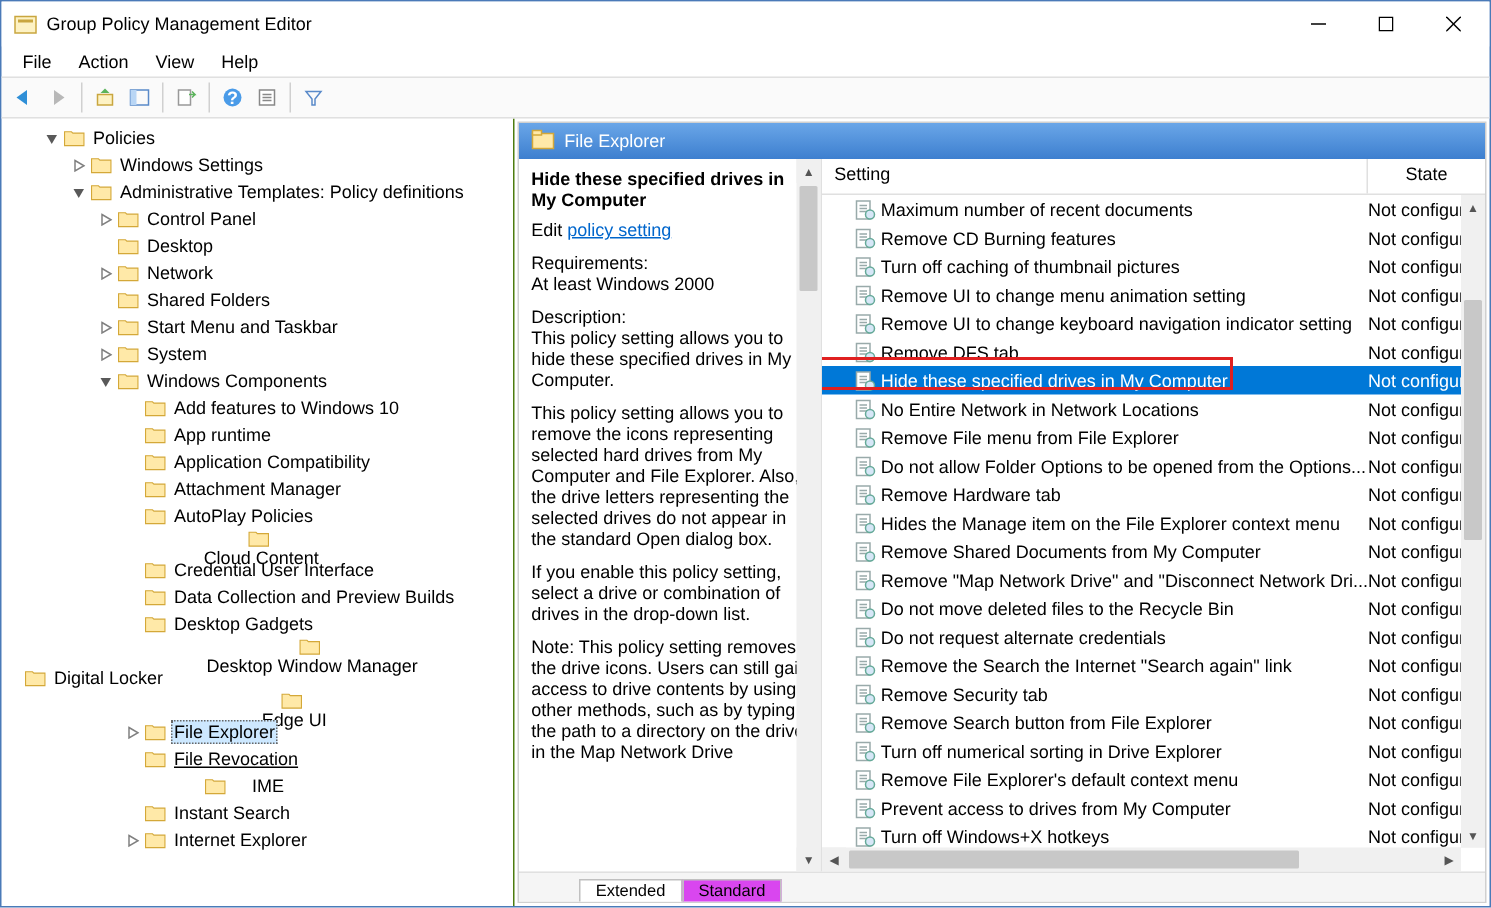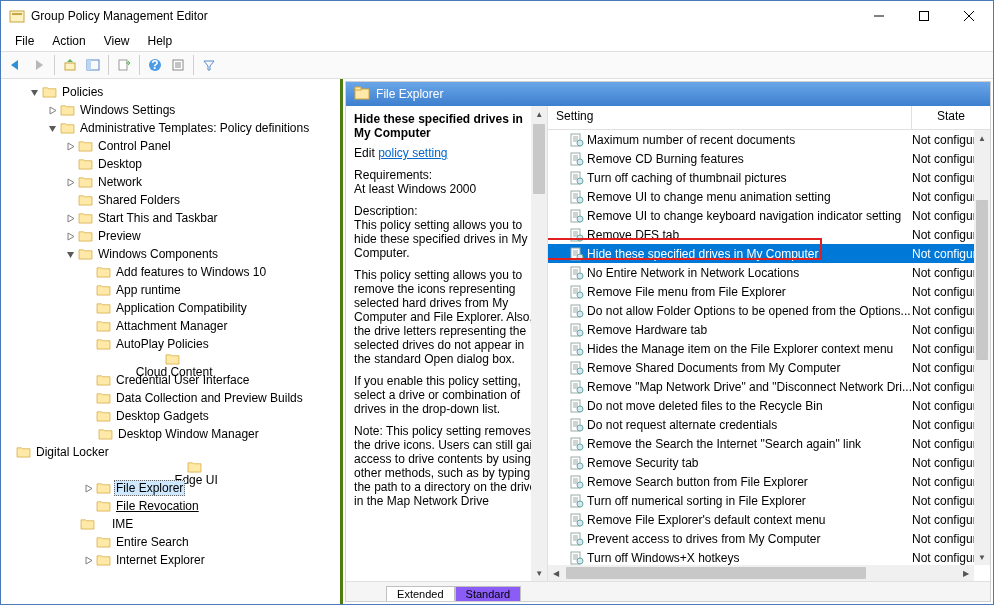--- a/index.html
+++ b/index.html
@@ -8,21 +8,21 @@
 .titlebar .icon { width: 16px; height: 16px; margin-right: 6px; }
 .titlebar .title { flex: 1; }
 .titlebar .btns { display: flex; }
 .titlebar .btns div { width: 45px; height: 28px; display: flex; align-items: center; justify-content: center; color: #000; }
 .menubar { height: 20px; display: flex; align-items: center; padding: 0 6px; gap: 2px; }
 .menubar span { padding: 1px 8px; }
 .toolbar { height: 28px; border-top: 1px solid #e0e0e0; border-bottom: 1px solid #e0e0e0; display: flex; align-items: center; padding: 0 4px; gap: 1px; background: #fafafa; }
 .toolbar .tb { width: 22px; height: 22px; display: flex; align-items: center; justify-content: center; border: 1px solid transparent; }
 .toolbar .sep { width: 1px; height: 20px; background: #d0d0d0; margin: 0 3px; }
 .main { flex: 1; display: flex; overflow: hidden; }
-.tree { width: 381px; border-right: 3px solid #4d7c0f; overflow: hidden; padding: 4px 0; position: relative; }
+.tree { width: 381px; border-right: 1px solid #4d7c0f; overflow: hidden; padding: 4px 0; position: relative; }
 .tree-inner { position: absolute; left: 0; top: 4px; white-space: nowrap; }
 .tn { display: flex; align-items: center; height: 18px; padding-right: 4px; }
 .tn .tw { width: 14px; display: flex; justify-content: center; color: #666; font-size: 9px; }
 .tn .fi { width: 16px; height: 14px; margin-right: 3px; display: flex; align-items: center; justify-content: center; }
 .tn .lbl { padding: 0 2px; }
 .tn.sel .lbl { background: #cde8ff; border: 1px dotted #666; padding: 0 1px; }
 .panel { flex: 1; display: flex; flex-direction: column; border: 1px solid #d0d0d0; margin: 2px; }
 .panel-hdr { background: linear-gradient(#6aa6e8, #3d7fcf); color: #fff; height: 24px; display: flex; align-items: center; padding: 0 8px; gap: 6px; }
 .panel-body { flex: 1; display: flex; overflow: hidden; }
 .desc { width: 202px; border-right: 1px solid #e0e0e0; padding: 6px 8px; font-size: 12px; overflow: hidden; position: relative; }
@@ -35,21 +35,21 @@
 .col-set { flex: 1; }
 .col-state { width: 78px; text-align: center; border-right: none !important; }
 .list-body { flex: 1; overflow: hidden; position: relative; }
 .row { display: flex; align-items: center; height: 19px; padding-left: 20px; }
 .row .ri { width: 17px; height: 14px; display: flex; align-items: center; justify-content: center; margin-right: 2px; }
 .row .rl { flex: 1; white-space: nowrap; overflow: hidden; text-overflow: ellipsis; }
 .row .rs { width: 78px; white-space: nowrap; overflow: hidden; }
 .row.sel { background: #0078d7; color: #fff; }
 .tabs { height: 20px; display: flex; align-items: flex-end; padding-left: 40px; background: #f5f5f5; border-top: 1px solid #e0e0e0; }
 .tabs .tab { padding: 1px 10px; border: 1px solid #c0c0c0; border-bottom: none; background: #fff; font-size: 11px; position: relative; }
-.tabs .tab.inactive { background: #8b5cf6; }
+.tabs .tab.inactive { background: #d946ef; }
 .scrollbar-v { position: absolute; right: 0; top: 0; bottom: 0; width: 16px; background: #f0f0f0; }
 .scroll-btn { width: 16px; height: 16px; background: #f0f0f0; display: flex; align-items: center; justify-content: center; font-size: 8px; color: #555; }
 .scroll-thumb { position: absolute; left: 2px; right: 2px; background: #c8c8c8; border-radius: 1px; }
 .scrollbar-h { position: absolute; left: 0; right: 16px; bottom: 0; height: 16px; background: #f0f0f0; }
 .scrollbar-h .scroll-btn { display: inline-flex; }
 .folder-svg { width: 15px; height: 12px; }
 .callout { position: absolute; border: 2px solid #e02020; pointer-events: none; z-index: 10; }
 </style>
 </head>
 <body>
@@ -234,34 +234,34 @@
           <span class="tw">
             <svg width="9" height="9">
               <path d="M2 1 L8 4.5 L2 8 Z" fill="none" stroke="#808080"></path>
             </svg>
           </span>
           <span class="fi">
             <svg class="folder-svg" viewBox="0 0 16 13">
               <path d="M1 2 L6 2 L7 3 L15 3 L15 12 L1 12 Z" fill="#ffe9a8" stroke="#d4a838" stroke-width="0.8"></path>
             </svg>
           </span>
-          <span class="lbl">Start This and Taskbar</span>
+          <span class="lbl">Start Menu and Taskbar</span>
         </div>
         <div class="tn" style="padding-left: 62px;">
           <span class="tw">
             <svg width="9" height="9">
               <path d="M2 1 L8 4.5 L2 8 Z" fill="none" stroke="#808080"></path>
             </svg>
           </span>
           <span class="fi">
             <svg class="folder-svg" viewBox="0 0 16 13">
               <path d="M1 2 L6 2 L7 3 L15 3 L15 12 L1 12 Z" fill="#ffe9a8" stroke="#d4a838" stroke-width="0.8"></path>
             </svg>
           </span>
-          <span class="lbl">Preview</span>
+          <span class="lbl">System</span>
         </div>
         <div class="tn" style="padding-left: 62px;">
           <span class="tw">
             <svg width="9" height="9">
               <path d="M1 2 L8 2 L4.5 8 Z" fill="#595959"></path>
             </svg>
           </span>
           <span class="fi">
             <svg class="folder-svg" viewBox="0 0 16 13">
               <path d="M1 2 L6 2 L7 3 L15 3 L15 12 L1 12 Z" fill="#ffe9a8" stroke="#d4a838" stroke-width="0.8"></path>
@@ -343,21 +343,21 @@
         </div>
         <div class="tn" style="padding-left: 80px;">
           <span class="tw"></span>
           <span class="fi">
             <svg class="folder-svg" viewBox="0 0 16 13">
               <path d="M1 2 L6 2 L7 3 L15 3 L15 12 L1 12 Z" fill="#ffe9a8" stroke="#d4a838" stroke-width="0.8"></path>
             </svg>
           </span>
           <span class="lbl">Desktop Gadgets</span>
         </div>
-        <div class="tn" style="padding-left: 82px;">
+        <div class="tn" style="padding-left: 104px; flex-direction: column;">
           <span class="tw"></span>
           <span class="fi">
             <svg class="folder-svg" viewBox="0 0 16 13">
               <path d="M1 2 L6 2 L7 3 L15 3 L15 12 L1 12 Z" fill="#ffe9a8" stroke="#d4a838" stroke-width="0.8"></path>
             </svg>
           </span>
           <span class="lbl">Desktop Window Manager</span>
         </div>
         <div class="tn" style="">
           <span class="tw"></span>
@@ -392,37 +392,37 @@
         </div>
         <div class="tn" style="padding-left: 80px; text-decoration: underline;">
           <span class="tw"></span>
           <span class="fi">
             <svg class="folder-svg" viewBox="0 0 16 13">
               <path d="M1 2 L6 2 L7 3 L15 3 L15 12 L1 12 Z" fill="#ffe9a8" stroke="#d4a838" stroke-width="0.8"></path>
             </svg>
           </span>
           <span class="lbl">File Revocation</span>
         </div>
-        <div class="tn" style="padding-left: 52px; gap: 12px;">
+        <div class="tn" style="padding-left: 108px; gap: 12px;">
           <span class="tw"></span>
           <span class="fi">
             <svg class="folder-svg" viewBox="0 0 16 13">
               <path d="M1 2 L6 2 L7 3 L15 3 L15 12 L1 12 Z" fill="#ffe9a8" stroke="#d4a838" stroke-width="0.8"></path>
             </svg>
           </span>
           <span class="lbl">IME</span>
         </div>
         <div class="tn" style="padding-left: 80px;">
           <span class="tw"></span>
           <span class="fi">
             <svg class="folder-svg" viewBox="0 0 16 13">
               <path d="M1 2 L6 2 L7 3 L15 3 L15 12 L1 12 Z" fill="#ffe9a8" stroke="#d4a838" stroke-width="0.8"></path>
             </svg>
           </span>
-          <span class="lbl">Entire Search</span>
+          <span class="lbl">Instant Search</span>
         </div>
         <div class="tn" style="padding-left: 80px;">
           <span class="tw">
             <svg width="9" height="9">
               <path d="M2 1 L8 4.5 L2 8 Z" fill="none" stroke="#808080"></path>
             </svg>
           </span>
           <span class="fi">
             <svg class="folder-svg" viewBox="0 0 16 13">
               <path d="M1 2 L6 2 L7 3 L15 3 L15 12 L1 12 Z" fill="#ffe9a8" stroke="#d4a838" stroke-width="0.8"></path>
@@ -712,21 +712,21 @@
             <div class="row">
               <span class="ri">
                 <svg width="14" height="14" viewBox="0 0 14 14">
                   <rect x="1" y="1" width="9" height="12" fill="#fff" stroke="#9aa"></rect>
                   <line x1="3" y1="4" x2="8" y2="4" stroke="#9aa"></line>
                   <line x1="3" y1="6" x2="8" y2="6" stroke="#9aa"></line>
                   <line x1="3" y1="8" x2="8" y2="8" stroke="#9aa"></line>
                   <circle cx="10" cy="10" r="3" fill="#d7e7f7" stroke="#6a9"></circle>
                 </svg>
               </span>
-              <span class="rl">Turn off numerical sorting in File Explorer</span>
+              <span class="rl">Turn off numerical sorting in Drive Explorer</span>
               <span class="rs">Not configure</span>
             </div>
             <div class="row">
               <span class="ri">
                 <svg width="14" height="14" viewBox="0 0 14 14">
                   <rect x="1" y="1" width="9" height="12" fill="#fff" stroke="#9aa"></rect>
                   <line x1="3" y1="4" x2="8" y2="4" stroke="#9aa"></line>
                   <line x1="3" y1="6" x2="8" y2="6" stroke="#9aa"></line>
                   <line x1="3" y1="8" x2="8" y2="8" stroke="#9aa"></line>
                   <circle cx="10" cy="10" r="3" fill="#d7e7f7" stroke="#6a9"></circle>

